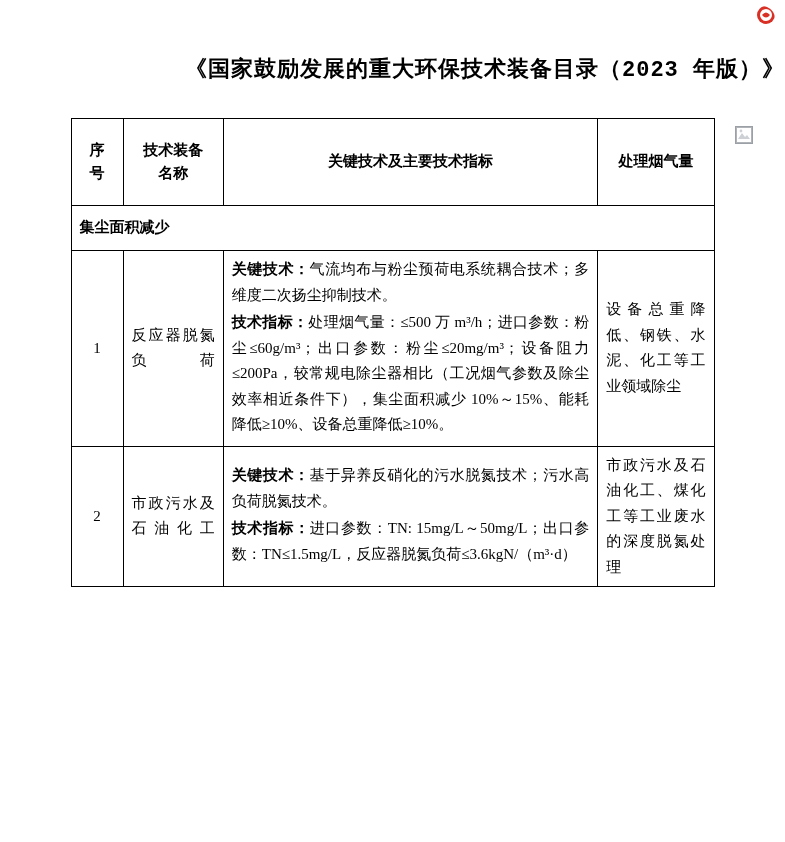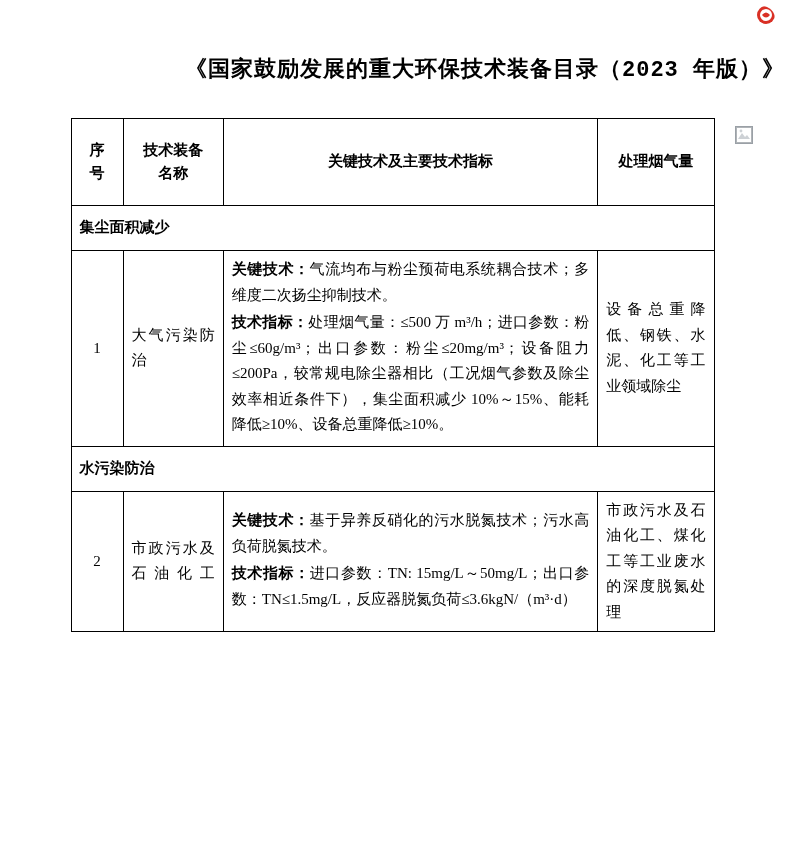--- a/index.html
+++ b/index.html
@@ -178,35 +178,32 @@
           <th class="head">处理烟气量</th>
         </tr>
 
 
         <tr>
           <td class="section" colspan="4">集尘面积减少</td>
         </tr>
 
         <tr>
           <td class="idx">1</td>
-          <td class="name">大气污染防治</td>
+          <td class="name">反应器脱氮负荷</td>
           <td class="detail">
             <p class="para">
               <span class="lbl">关键技术：</span><span>气流均布与粉尘预荷电系统耦合技术；多维度二次扬尘抑制技术。</span>
             </p>
             <p class="para">
               <span class="lbl">技术指标：</span><span>处理烟气量：≤500 万 m³/h；进口参数：粉尘≤60g/m³；出口参数：粉尘≤20mg/m³；设备阻力≤200Pa，较常规电除尘器相比（工况烟气参数及除尘效率相近条件下），集尘面积减少 10%～15%、能耗降低≥10%、设备总重降低≥10%。</span>
             </p>
           </td>
           <td class="scope">设备总重降低、钢铁、水泥、化工等工业领域除尘</td>
         </tr>
 
-        <tr>
-          <td class="section" colspan="4">水污染防治</td>
-        </tr>
 
         <tr>
           <td class="idx">2</td>
           <td class="name">市政污水及石油化工</td>
           <td class="detail">
             <p class="para">
               <span class="lbl">关键技术：</span><span>基于异养反硝化的污水脱氮技术；污水高负荷脱氮技术。</span>
             </p>
             <p class="para">
               <span class="lbl">技术指标：</span><span>进口参数：TN: 15mg/L～50mg/L；出口参数：TN≤1.5mg/L，反应器脱氮负荷≤3.6kgN/（m³·d）</span>

